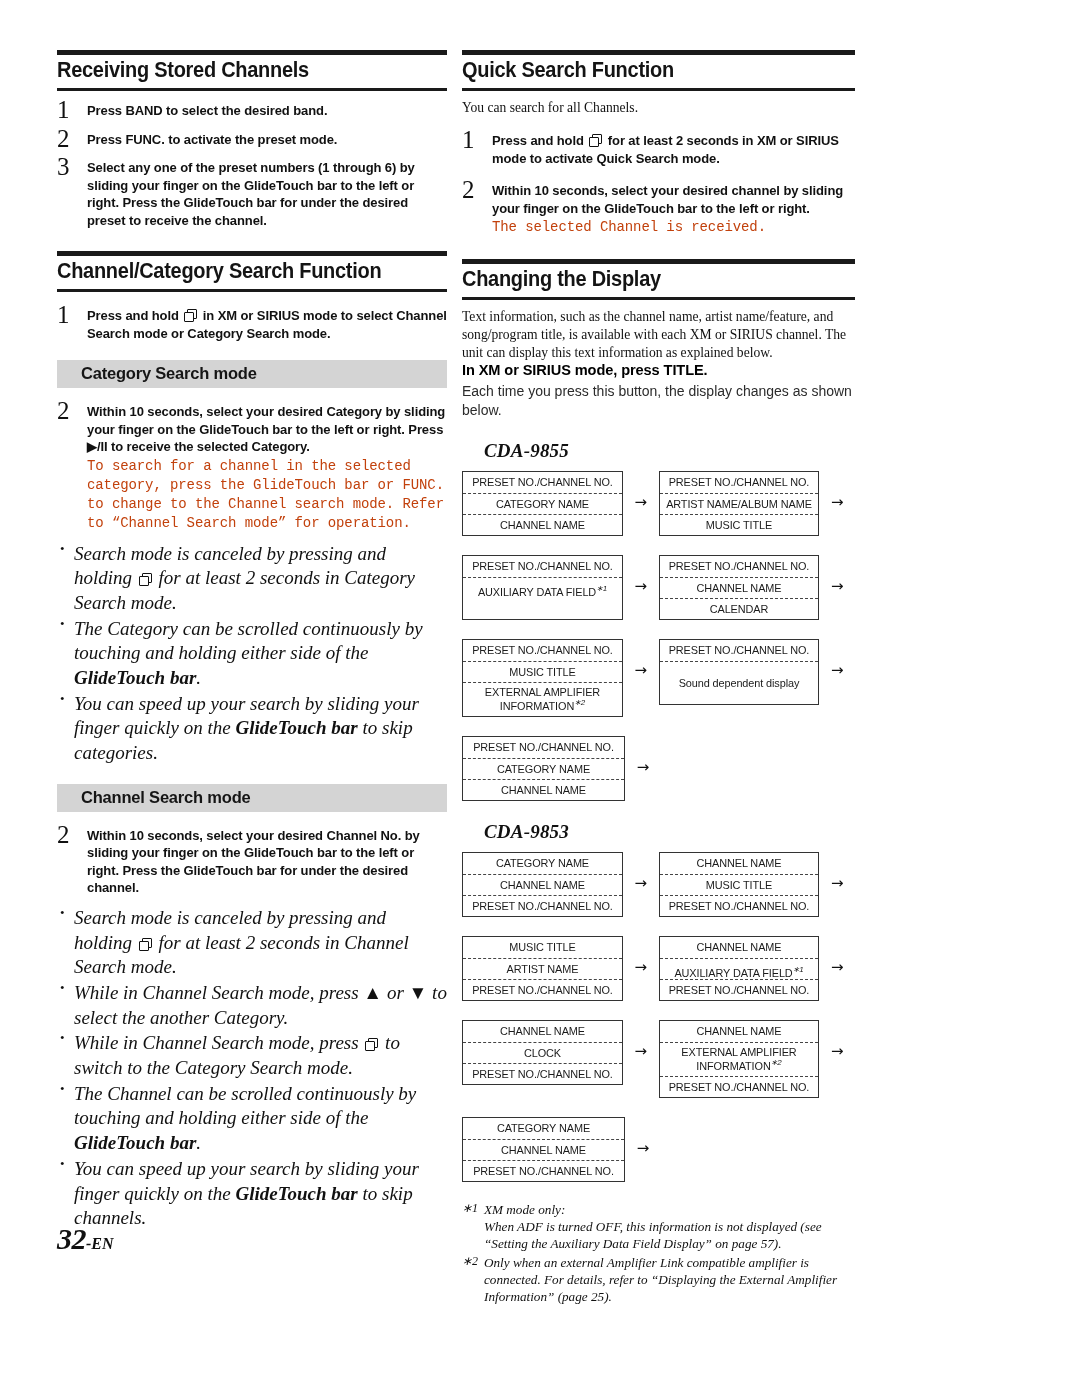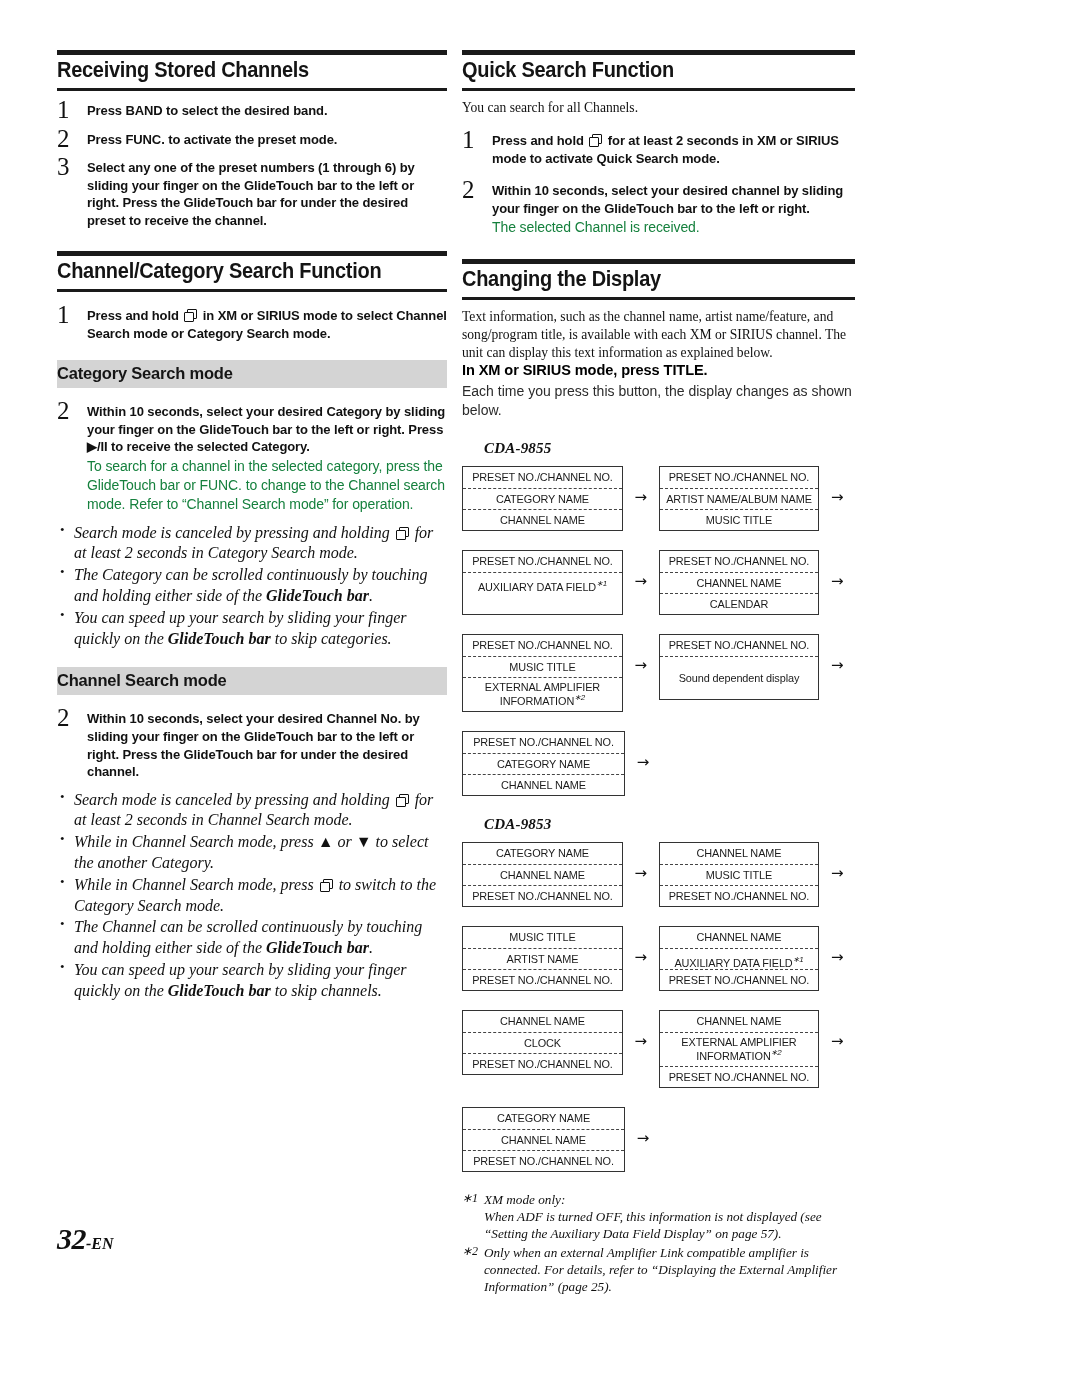--- a/index.html
+++ b/index.html
@@ -45,37 +45,37 @@
     position:absolute;left:0;top:-5px;
     font-family:"Liberation Serif", serif;
     font-size:25px;line-height:1;color:#111;
   }
   .step .body{
     font-size:13px;font-weight:bold;line-height:1.35;
     color:#111;letter-spacing:-0.1px;
   }
   .step .sub{
     font-size:14px;font-weight:normal;line-height:1.35;
-    color:#15803d;margin-top:1px;letter-spacing:-0.1px;
+    color:#c2410c;margin-top:1px;letter-spacing:-0.1px;font-family:Liberation Mono, monospace;
   }
   .step.tight{margin-top:11px;}
 
   
   .gray-bar{
     background:#d4d4d4;
     margin-top:18px;
-    padding:4px 0 5px 0;
+    padding:4px 0 5px 24px;
     font-size:16.5px;font-weight:bold;color:#151515;
     letter-spacing:-0.2px;
   }
 
   
   .notes{margin:9px 0 0 0;padding:0;list-style:none;
          font-family:"Liberation Serif", serif;
-         font-size:16px;line-height:1.30;color:#111;}
+         font-size:19px;line-height:1.30;color:#111;}
   .notes li{position:relative;padding-left:17px;margin-bottom:1px;font-style:italic;}
   .notes li:before{
     content:"\2022";position:absolute;left:3px;top:-1px;font-style:normal;font-size:13px;
   }
   .notes b{font-weight:bold;font-style:italic;}
 
   
   .ico{
     display:inline-block;width:13px;height:13px;
     vertical-align:-2px;position:relative;margin:0 2px;
@@ -87,21 +87,21 @@
   }
   .ico:after{
     left:0;top:3px;width:10px;height:10px;
     border:1.6px solid #111;border-radius:1px;background:#fff;
   }
   .notes .ico{vertical-align:-2px;}
 
   
   .model{
     font-family:"Liberation Serif", serif;
-    font-style:italic;font-weight:bold;font-size:15px;
+    font-style:italic;font-weight:bold;font-size:19px;
     margin:20px 0 9px 22px;color:#111;letter-spacing:0.2px;
   }
 
   
   .flow{position:relative;}
   .flow-row{display:flex;align-items:flex-start;margin-bottom:19px;}
   .dbox{
     width:163px;
     border:1.1px solid #333;
     background:#fff;

